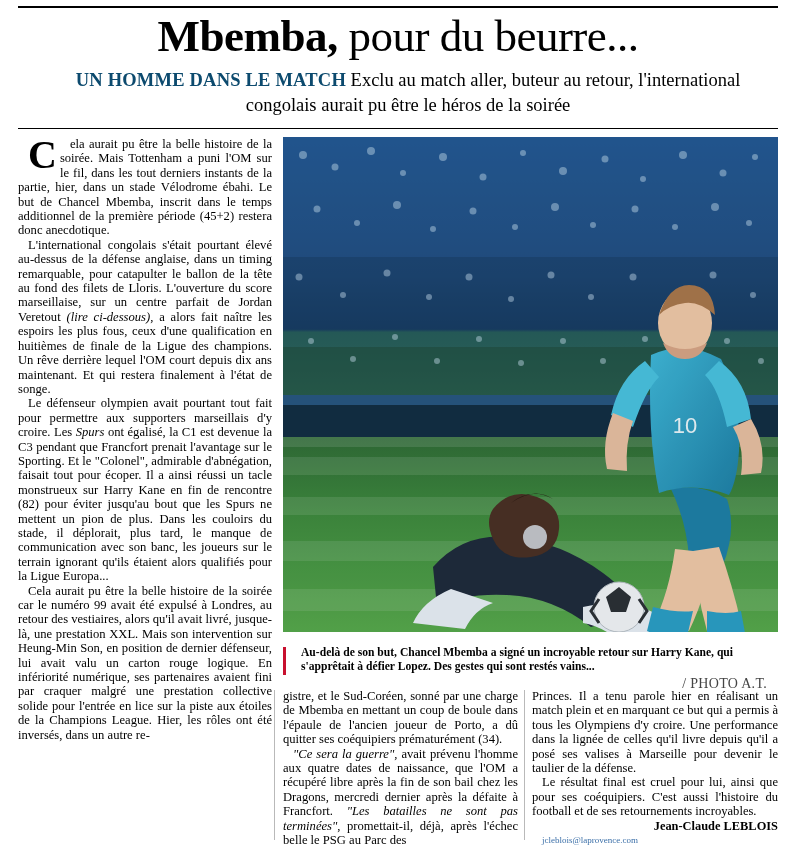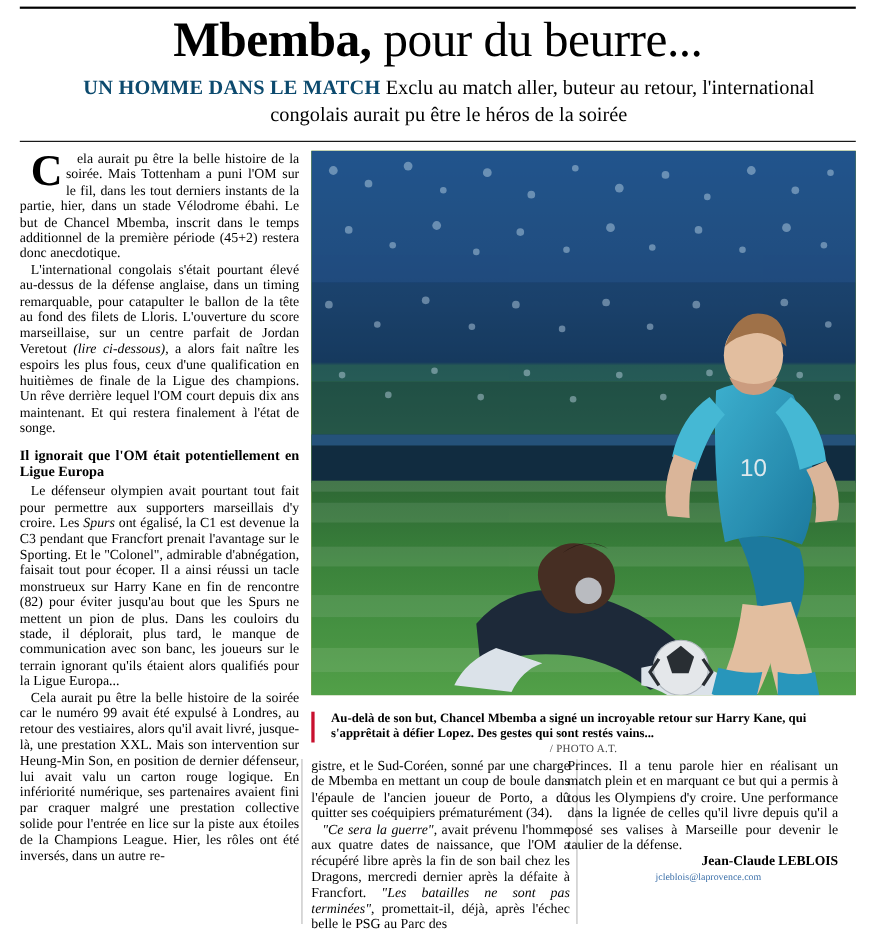--- a/index.html
+++ b/index.html
@@ -102,21 +102,21 @@
     float: left;
     font-size: 40px;
     line-height: 33px;
     font-weight: bold;
     padding: 1px 3px 0 0;
     font-family: "Liberation Serif", serif;
   }
 
   #col1 { left: 18px; top: 137px; width: 254px; }
   #col2 { left: 283px; top: 689px; width: 235px; }
-  #col3 { left: 516px; top: 689px; width: 246px; }
+  #col3 { left: 532px; top: 689px; width: 246px; }
 
   .vrule {
     position: absolute;
     width: 1px;
     background: #b9b9b9;
     top: 137px;
     height: 700px;
   }
   #vr1 { left: 274px; top: 690px; height: 150px; }
   #vr2 { left: 524px; top: 690px; height: 150px; }
@@ -126,21 +126,21 @@
     position: absolute;
     left: 283px;
     top: 137px;
     width: 495px;
     height: 495px;
   }
   .photo {
     position: absolute;
     inset: 0;
     overflow: hidden;
-    background: #4d7c0f;
+    background: #fdba74;
   }
   .caption {
     position: absolute;
     left: 283px;
     top: 646px;
     width: 495px;
     font-size: 11.6px;
     line-height: 14px;
     font-weight: bold;
   }
@@ -151,37 +151,37 @@
     width: 3px;
     height: 28px;
     background: #c8102e;
   }
   .caption .ctext {
     display: block;
     margin-left: 18px;
   }
   .credit {
     position: absolute;
-    left: 283px;
+    left: 272px;
     top: 676px;
     width: 495px;
-    text-align: center;
-    font-size: 10px;
+    text-align: right;
+    font-size: 14px;
     color: #444;
     letter-spacing: 0.3px;
   }
   .signature {
     margin-top: 8px;
     text-align: right;
     font-weight: bold;
     font-size: 12.4px;
     text-indent: 0;
   }
   .sigmail {
-    text-align: center;
+    text-align: left;
     font-size: 9px;
     color: #3b6fa8;
     text-indent: 0;
     margin-top: 1px;
   }
   .it { font-style: italic; }
 </style>
 </head>
 <body>
 
@@ -195,21 +195,20 @@
 
   <div class="subhead">
     <span class="kicker">UN HOMME DANS LE MATCH</span><span class="rest"> Exclu au match aller, buteur au retour, l'international congolais aurait pu être le héros de la soirée</span>
   </div>
 
   <div class="rule-under-sub"></div>
 
   <div class="col" id="col1">
     <p class="dropcap-para"><span class="dropcap">C</span><span>ela aurait pu être la belle histoire de la soirée. Mais Tottenham a puni l'OM sur le fil, dans les tout derniers instants de la partie, hier, dans un stade Vélodrome ébahi. Le but de Chancel Mbemba, inscrit dans le temps additionnel de la première période (45+2) restera donc anecdotique.</span></p>
     <p><span>L'international congolais s'était pourtant élevé au-dessus de la défense anglaise, dans un timing remarquable, pour catapulter le ballon de la tête au fond des filets de Lloris. L'ouverture du score marseillaise, sur un centre parfait de Jordan Veretout </span><span class="it">(lire ci-dessous)</span><span>, a alors fait naître les espoirs les plus fous, ceux d'une qualification en huitièmes de finale de la Ligue des champions. Un rêve derrière lequel l'OM court depuis dix ans maintenant. Et qui restera finalement à l'état de songe.</span></p>
-    <h3>Il ignorait que l'OM était potentiellement en Ligue Europa</h3>
     <p><span>Le défenseur olympien avait pourtant tout fait pour permettre aux supporters marseillais d'y croire. Les </span><span class="it">Spurs</span><span> ont égalisé, la C1 est devenue la C3 pendant que Francfort prenait l'avantage sur le Sporting. Et le "Colonel", admirable d'abnégation, faisait tout pour écoper. Il a ainsi réussi un tacle monstrueux sur Harry Kane en fin de rencontre (82) pour éviter jusqu'au bout que les Spurs ne mettent un pion de plus. Dans les couloirs du stade, il déplorait, plus tard, le manque de communication avec son banc, les joueurs sur le terrain ignorant qu'ils étaient alors qualifiés pour la Ligue Europa...</span></p>
     <p>Cela aurait pu être la belle histoire de la soirée car le numéro 99 avait été expulsé à Londres, au retour des vestiaires, alors qu'il avait livré, jusque-là, une prestation XXL. Mais son intervention sur Heung-Min Son, en position de dernier défenseur, lui avait valu un carton rouge logique. En infériorité numérique, ses partenaires avaient fini par craquer malgré une prestation collective solide pour l'entrée en lice sur la piste aux étoiles de la Champions League. Hier, les rôles ont été inversés, dans un autre re-</p>
   </div>
 
   <div class="photo-wrap">
     <div class="photo">
       <svg viewBox="0 0 495 495" width="495" height="495" preserveAspectRatio="none">
         <defs>
           <linearGradient id="bgCrowd" x1="0" y1="0" x2="0" y2="1">
             <stop offset="0%" stop-color="#1d4d86"></stop>
@@ -355,17 +354,18 @@
   <div class="vrule" id="vr1"></div>
   <div class="vrule" id="vr2"></div>
 
   <div class="col" id="col2">
     <p class="noindent">gistre, et le Sud-Coréen, sonné par une charge de Mbemba en mettant un coup de boule dans l'épaule de l'ancien joueur de Porto, a dû quitter ses coéquipiers prématurément (34).</p>
     <p><span class="it">"Ce sera la guerre"</span><span>, avait prévenu l'homme aux quatre dates de naissance, que l'OM a récupéré libre après la fin de son bail chez les Dragons, mercredi dernier après la défaite à Francfort. </span><span class="it">"Les batailles ne sont pas terminées"</span><span>, promettait-il, déjà, après l'échec belle le PSG au Parc des </span></p>
   </div>
 
   <div class="col" id="col3">
     <p class="noindent">Princes. Il a tenu parole hier en réalisant un match plein et en marquant ce but qui a permis à tous les Olympiens d'y croire. Une performance dans la lignée de celles qu'il livre depuis qu'il a posé ses valises à Marseille pour devenir le taulier de la défense.</p>
+    <p>Le résultat final est cruel pour lui, ainsi que pour ses coéquipiers. C'est aussi l'histoire du football et de ses retournements incroyables.</p>
     <p class="signature">Jean-Claude LEBLOIS</p>
     <p class="sigmail">jcleblois@laprovence.com</p>
   </div>
 
 </div>
 
 </body></html>

